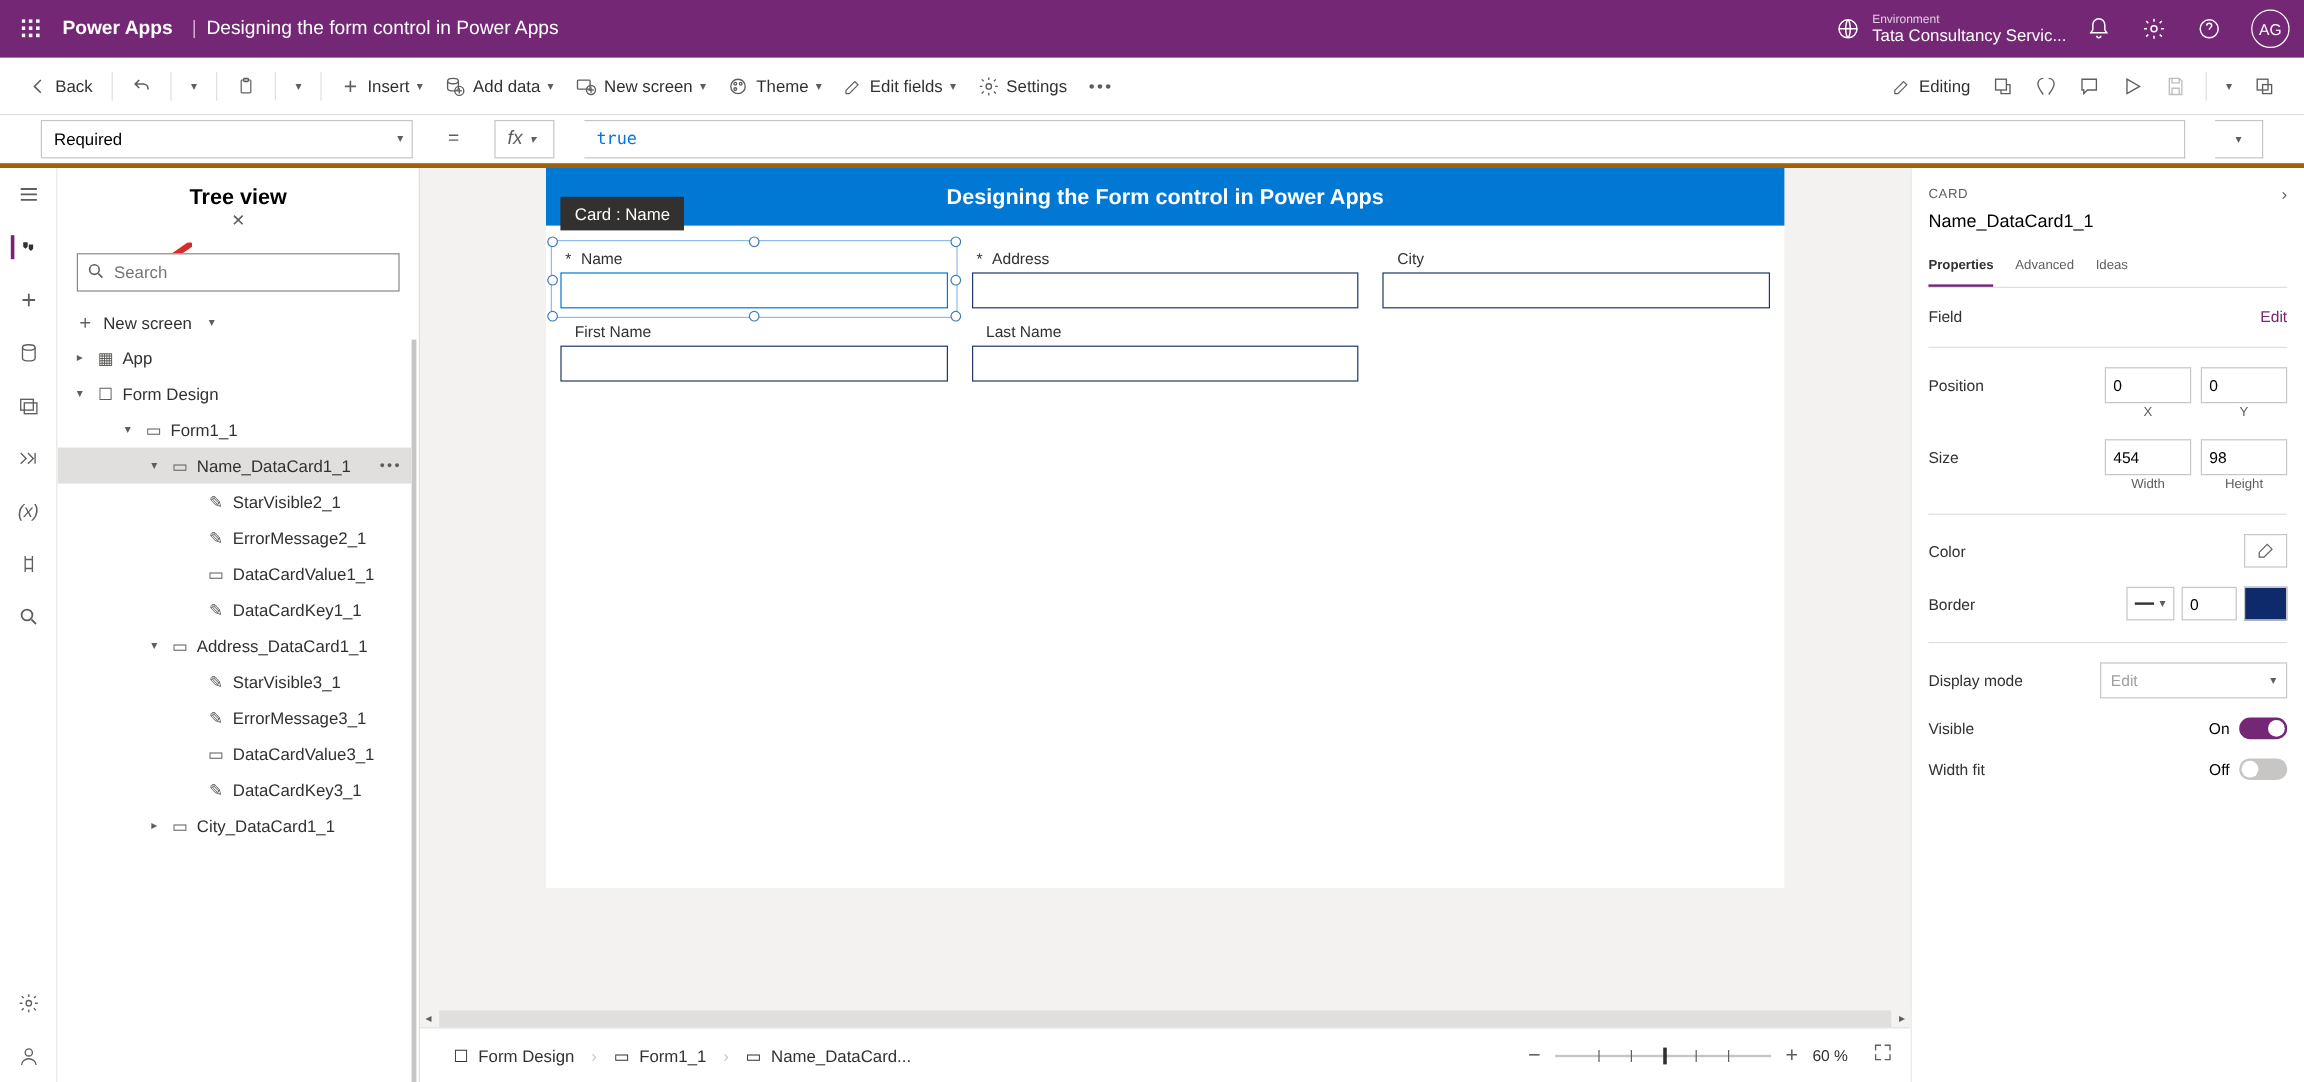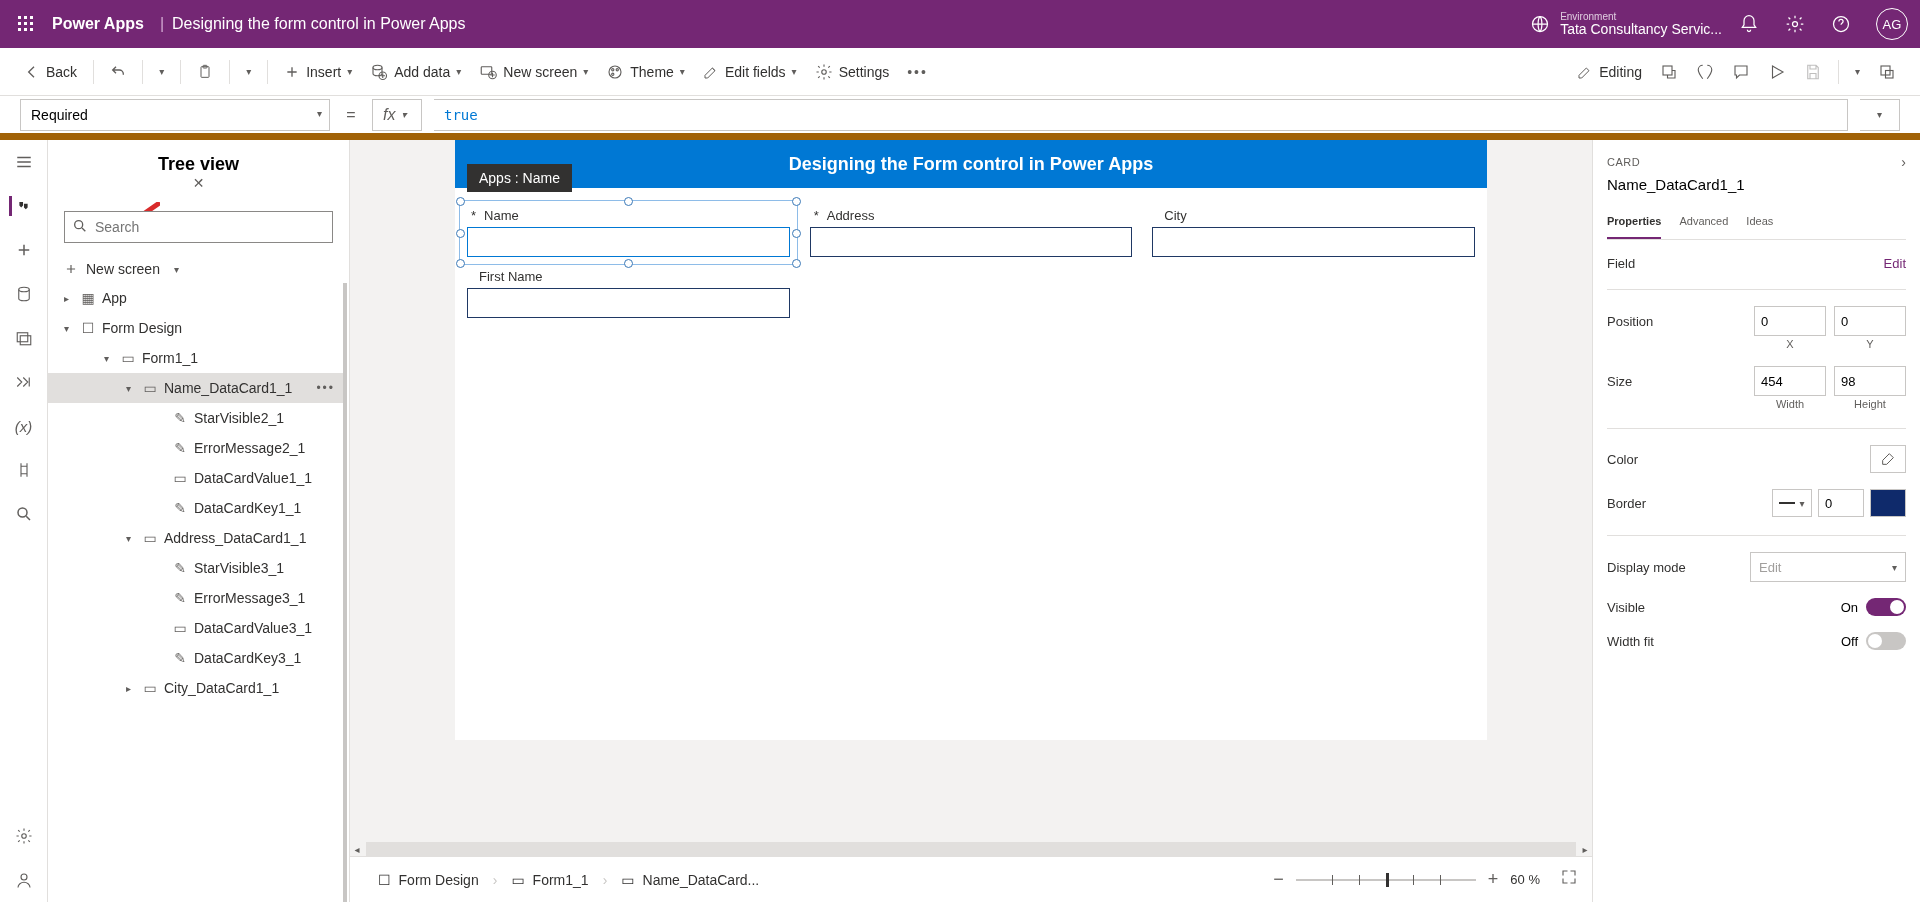--- a/index.html
+++ b/index.html
@@ -22,21 +22,21 @@
 .avatar { width: 32px; height: 32px; border-radius: 50%; border: 1px solid #fff; display: flex; align-items: center; justify-content: center; font-size: 13px; }
 
 
 .toolbar { height: 48px; border-bottom: 1px solid #e1dfdd; display: flex; align-items: center; padding: 0 18px; gap: 6px; font-size: 14px; color: #323130; }
 .tool-btn { display: flex; align-items: center; gap: 6px; padding: 4px 6px; cursor: pointer; }
 .tool-sep { width: 1px; height: 24px; background: #e1dfdd; margin: 0 4px; }
 .chev { font-size: 10px; color: #605e5c; }
 .toolbar-spacer { flex: 1; }
 
 
-.formula-row { height: 44px; display: flex; align-items: center; padding: 0 20px; border-bottom: 7px solid #a16207; gap: 12px; }
+.formula-row { height: 44px; display: flex; align-items: center; padding: 0 34px; border-bottom: 4px solid #a16207; gap: 25px; }
 .prop-select { position: relative; width: 310px; }
 .prop-select input { width: 100%; height: 32px; border: 1px solid #c8c6c4; padding: 0 26px 0 10px; font-size: 14px; }
 .prop-select .sel-chev { position: absolute; right: 8px; top: 9px; font-size: 10px; color: #605e5c; }
 .eq-sign { width: 18px; text-align: center; color: #605e5c; font-size: 16px; }
 .fx-box { display: flex; align-items: center; gap: 6px; border: 1px solid #c8c6c4; height: 32px; padding: 0 10px; width: 50px; font-style: italic; color: #605e5c; }
 .formula-input { flex: 1; height: 32px; border: 1px solid #c8c6c4; border-left: none; padding: 0 10px; font-family: Consolas, monospace; font-size: 14px; color: #0078d4; }
 .formula-expand { width: 40px; height: 32px; border: 1px solid #c8c6c4; border-left: none; display: flex; align-items: center; justify-content: center; }
 
 
 .main { display: flex; height: calc(902px - 48px - 48px - 44px); }
@@ -484,21 +484,21 @@
   </div>
 
   <div class="canvas-area">
     <div class="canvas-outer">
       <div class="canvas">
         <div class="canvas-header">
             <span>Designing the Form control in Power Apps</span>
           </div>
         <div class="form-grid">
           <div class="field selected-field">
-            <div class="card-tooltip"><span>Apps : Name</span></div>
+            <div class="card-tooltip"><span>Card : Name</span></div>
             <div class="sel-border">
               <div class="sel-handle sh-tl"></div>
                 <div class="sel-handle sh-tm"></div>
                 <div class="sel-handle sh-tr"></div>
               <div class="sel-handle sh-ml"></div>
                 <div class="sel-handle sh-mr"></div>
               <div class="sel-handle sh-bl"></div>
                 <div class="sel-handle sh-bm"></div>
                 <div class="sel-handle sh-br"></div>
             </div>
@@ -522,20 +522,27 @@
               </div>
             <div class="field-input"></div>
           </div>
           <div class="field">
             <div class="field-label">
                 <span></span>
                 <span>First Name</span>
               </div>
             <div class="field-input"></div>
           </div>
+          <div class="field">
+            <div class="field-label">
+                <span></span>
+                <span>Last Name</span>
+              </div>
+            <div class="field-input"></div>
+          </div>
         </div>
       </div>
     </div>
     <div class="canvas-scroll">
       <div class="hscroll-left">◂</div>
         <div class="hscroll-track"></div>
         <div class="hscroll-right">▸</div>
     </div>
     <div class="breadcrumb-bar">
       <div class="bc-item">

